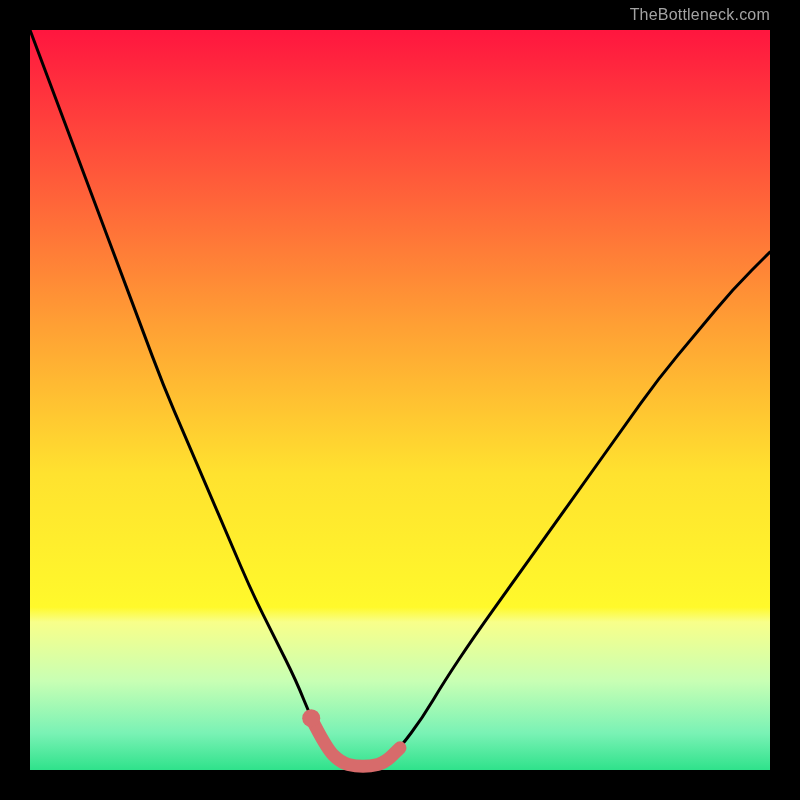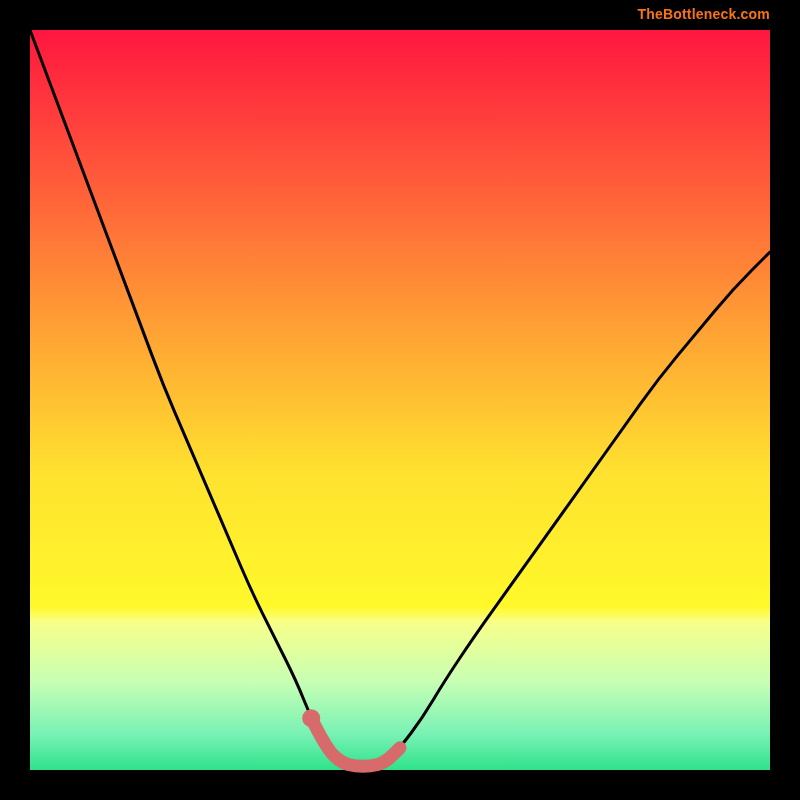--- a/index.html
+++ b/index.html
@@ -35,23 +35,23 @@
     left: 0;
     top: 0;
     width: 100%;
     height: 100%;
     overflow: visible;
   }
   .watermark {
     position: absolute;
     top: 6px;
     right: 30px;
-    color: #f97316;
-    font-size: 14px;
-    font-weight: 700;
+    color: #a3a3a3;
+    font-size: 16px;
+    font-weight: 400;
     letter-spacing: 0.2px;
   }
 </style>
 </head>
 <body>
 
 <div class="stage">
 
   <div class="plot-area">
     <svg class="gradient" viewBox="0 0 740 740" preserveAspectRatio="none">

